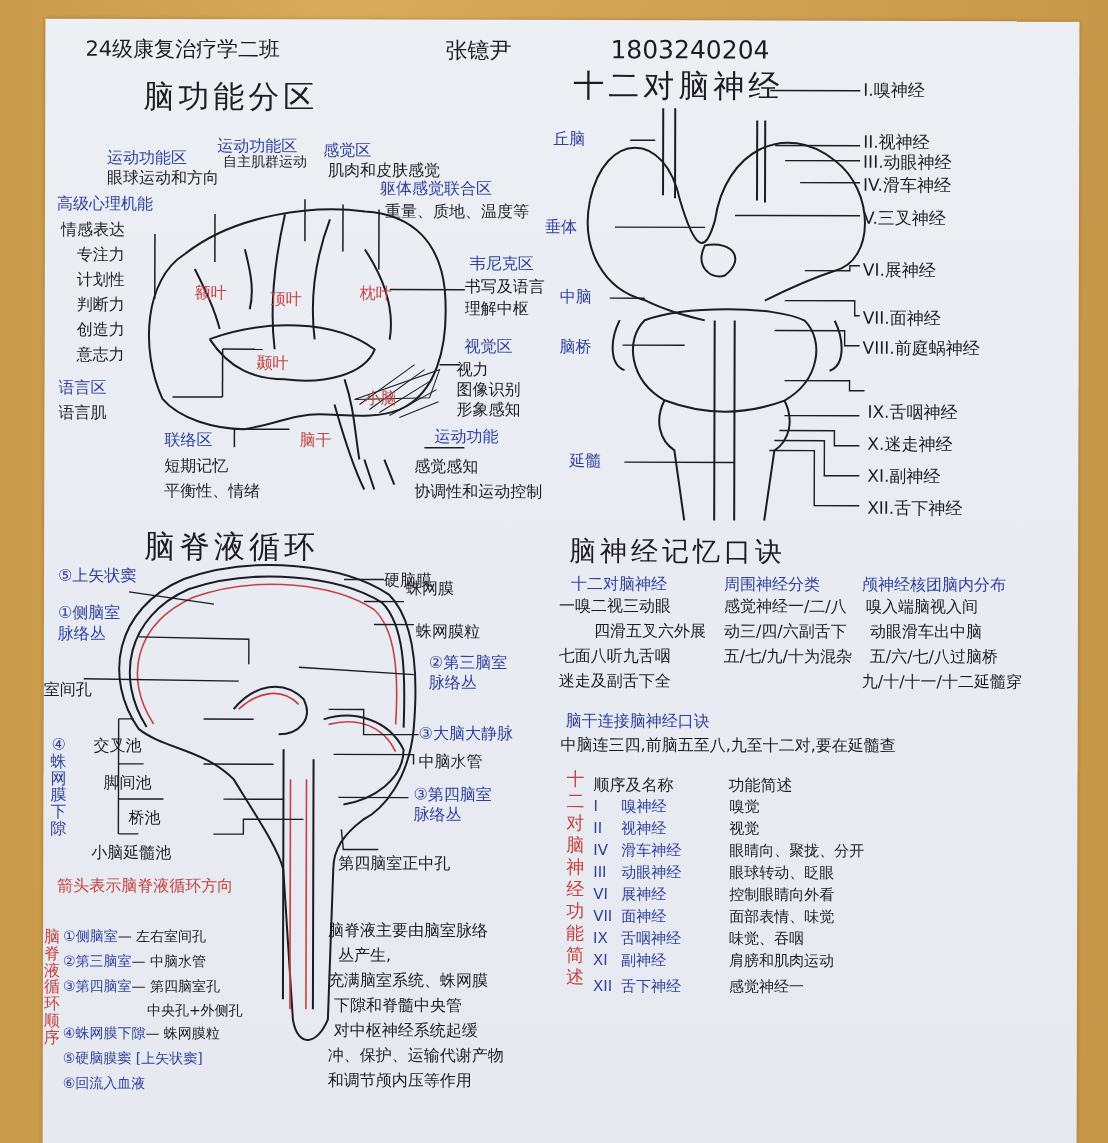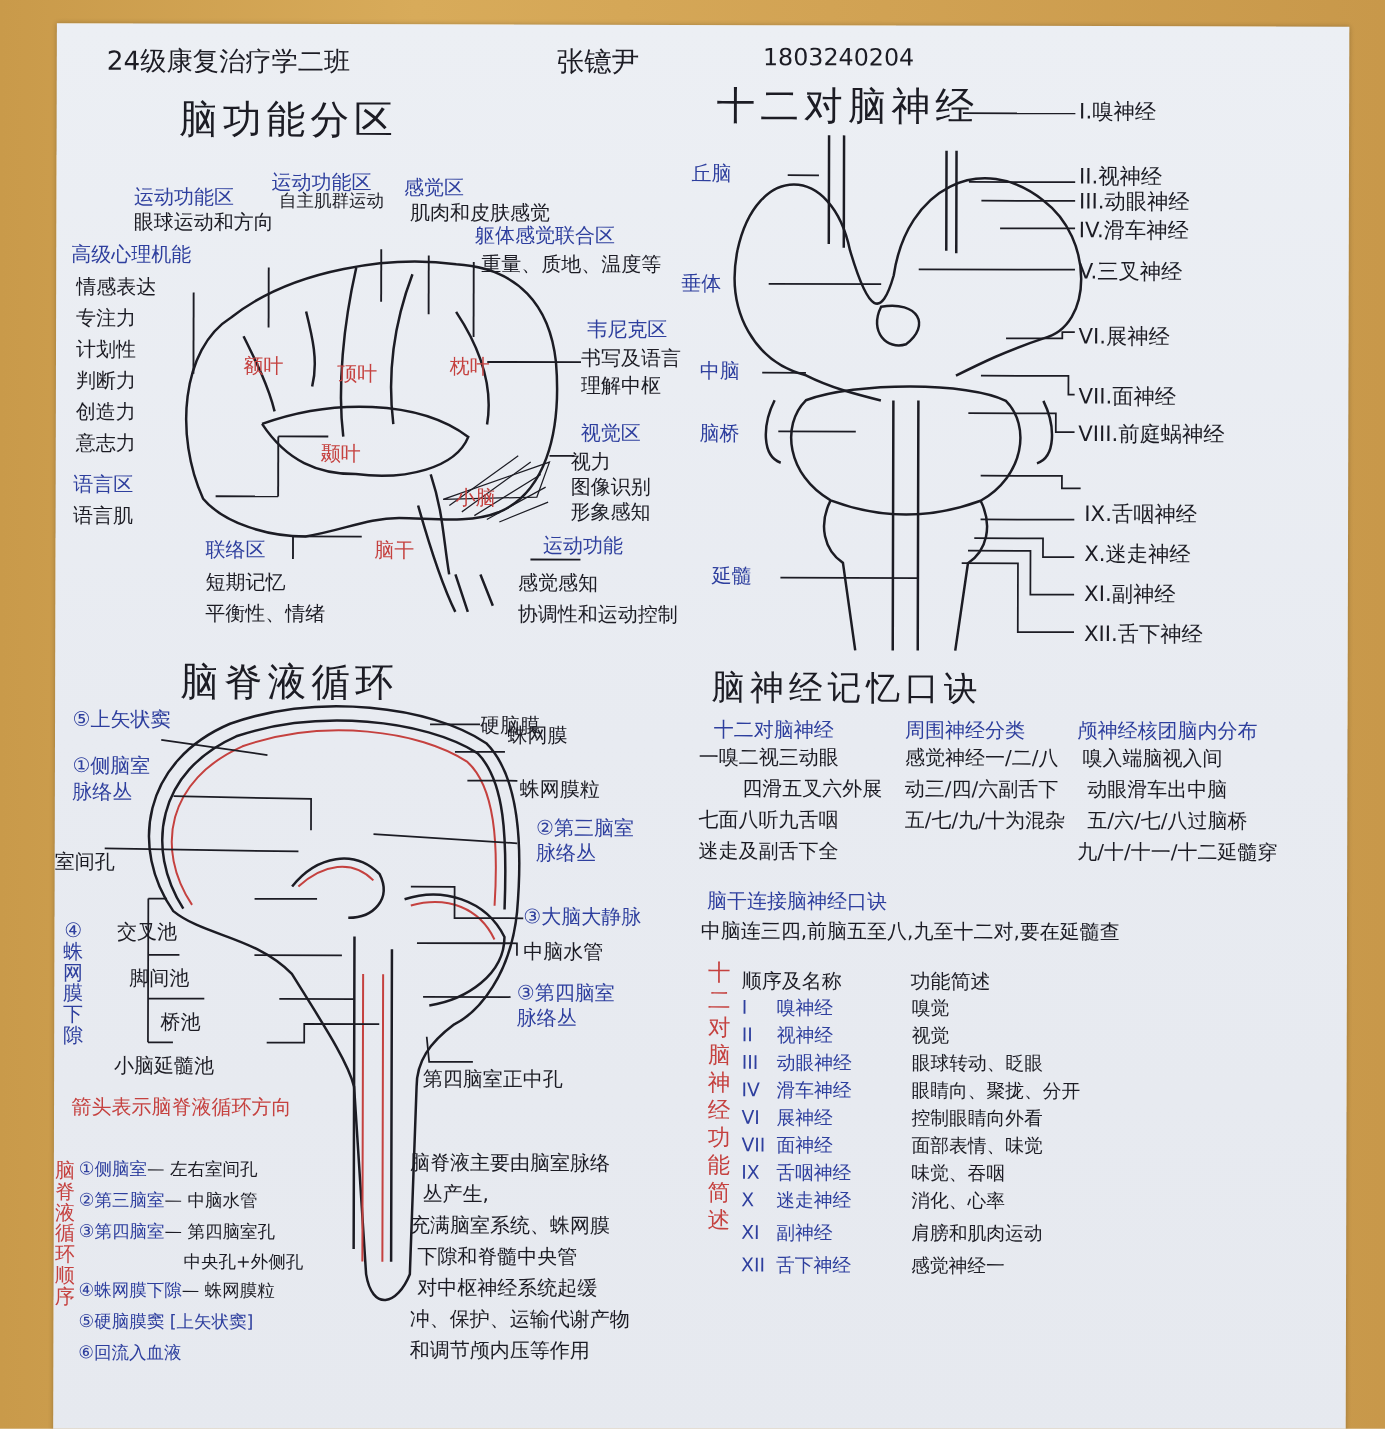--- a/index.html
+++ b/index.html
@@ -24,21 +24,21 @@
   svg.draw { position:absolute; left:0; top:0; }
   .list-line { display:block; }
 </style>
 </head>
 <body>
 
 <div class="paper">
 
   <div class="t h2" style="left:40px;top:18px;font-size:21px;">24级康复治疗学二班</div>
   <div class="t h2" style="left:400px;top:18px;font-size:22px;">张镱尹</div>
-  <div class="t h2" style="left:565px;top:16px;font-size:19px;text-align:right;">1803240204</div>
+  <div class="t h2" style="left:565px;top:16px;font-size:25px;text-align:right;">1803240204</div>
 
   <div>
     <div class="t h1" style="left:98px;top:60px;">脑功能分区</div>
 
     <svg class="draw" width="520" height="520" style="left:0;top:0;">
       <g fill="none" stroke="#1c1c24" stroke-width="2">
         <path d="M118,380 C95,330 100,260 140,235 C190,195 270,185 320,192 C370,195 395,225 400,270 C405,330 390,375 355,390 C330,400 300,395 275,395 C250,395 230,405 200,410 C170,410 135,400 118,380 Z"></path>
         <path d="M240,195 C230,240 225,290 230,330"></path>
         <path d="M285,200 C270,240 265,280 270,320"></path>
         <path d="M165,320 C220,300 290,300 330,330 C320,355 280,365 240,360 C210,360 185,350 165,320"></path>
@@ -80,21 +80,21 @@
     <div class="t blue s" style="left:172px;top:118px;">运动功能区</div>
     <div class="t s" style="left:178px;top:134px;font-size:14px;">自主肌群运动</div>
 
     <div class="t blue s" style="left:278px;top:122px;">感觉区</div>
     <div class="t s" style="left:283px;top:142px;">肌肉和皮肤感觉</div>
 
     <div class="t blue s" style="left:335px;top:160px;">躯体感觉联合区</div>
     <div class="t s" style="left:340px;top:183px;">重量、质地、温度等</div>
 
     <div class="t blue s" style="left:12px;top:176px;">高级心理机能</div>
-    <div class="t s" style="left:16px;top:198px;line-height:25px;">
+    <div class="t s" style="left:16px;top:198px;line-height:25px;text-align:right;">
       <span class="list-line">情感表达</span>
       <span class="list-line">专注力</span>
       <span class="list-line">计划性</span>
       <span class="list-line">判断力</span>
       <span class="list-line">创造力</span>
       <span class="list-line">意志力</span>
     </div>
 
     <div class="t blue s" style="left:425px;top:235px;">韦尼克区</div>
     <div class="t s" style="left:420px;top:256px;line-height:22px;">
@@ -279,24 +279,23 @@
 
   <div>
     <div class="t red vert" style="left:523px;top:748px;font-size:18px;line-height:22px;">十二对脑神经功能简述</div>
 
     <div class="t s" style="left:550px;top:756px;">顺序及名称</div>
     <div class="t s" style="left:685px;top:756px;">功能简述</div>
 
     <div style="position:absolute;left:550px;top:778px;">
       <div class="t" style="position:relative;height:22px;font-size:15px;"><span class="blue" style="display:inline-block;width:28px;">I</span><span class="blue" style="display:inline-block;width:108px;">嗅神经</span><span>嗅觉</span></div>
       <div class="t" style="position:relative;height:22px;font-size:15px;"><span class="blue" style="display:inline-block;width:28px;">II</span><span class="blue" style="display:inline-block;width:108px;">视神经</span><span>视觉</span></div>
+      <div class="t" style="position:relative;height:22px;font-size:15px;"><span class="blue" style="display:inline-block;width:28px;">IV</span><span class="blue" style="display:inline-block;width:108px;">滑车神经</span><span>眼睛向、聚拢、分开</span></div>
       <div class="t" style="position:relative;height:22px;font-size:15px;"><span class="blue" style="display:inline-block;width:28px;">III</span><span class="blue" style="display:inline-block;width:108px;">动眼神经</span><span>眼球转动、眨眼</span></div>
-      <div class="t" style="position:relative;height:22px;font-size:15px;"><span class="blue" style="display:inline-block;width:28px;">IV</span><span class="blue" style="display:inline-block;width:108px;">滑车神经</span><span>眼睛向、聚拢、分开</span></div>
       <div class="t" style="position:relative;height:22px;font-size:15px;"><span class="blue" style="display:inline-block;width:28px;">VI</span><span class="blue" style="display:inline-block;width:108px;">展神经</span><span>控制眼睛向外看</span></div>
       <div class="t" style="position:relative;height:22px;font-size:15px;"><span class="blue" style="display:inline-block;width:28px;">VII</span><span class="blue" style="display:inline-block;width:108px;">面神经</span><span>面部表情、味觉</span></div>
       <div class="t" style="position:relative;height:22px;font-size:15px;"><span class="blue" style="display:inline-block;width:28px;">IX</span><span class="blue" style="display:inline-block;width:108px;">舌咽神经</span><span>味觉、吞咽</span></div>
-      <div class="t" style="position:relative;height:26px;font-size:15px;"><span class="blue" style="display:inline-block;width:28px;">X</span><span class="blue" style="display:inline-block;width:108px;">迷走神经</span><span>消化、心率</span></div>
       <div class="t" style="position:relative;height:26px;font-size:15px;"><span class="blue" style="display:inline-block;width:28px;">XI</span><span class="blue" style="display:inline-block;width:108px;">副神经</span><span>肩膀和肌肉运动</span></div>
       <div class="t" style="position:relative;height:26px;font-size:15px;"><span class="blue" style="display:inline-block;width:28px;">XII</span><span class="blue" style="display:inline-block;width:108px;">舌下神经</span><span>感觉神经一</span></div>
     </div>
   </div>
 
 </div>
 
 </body></html>

